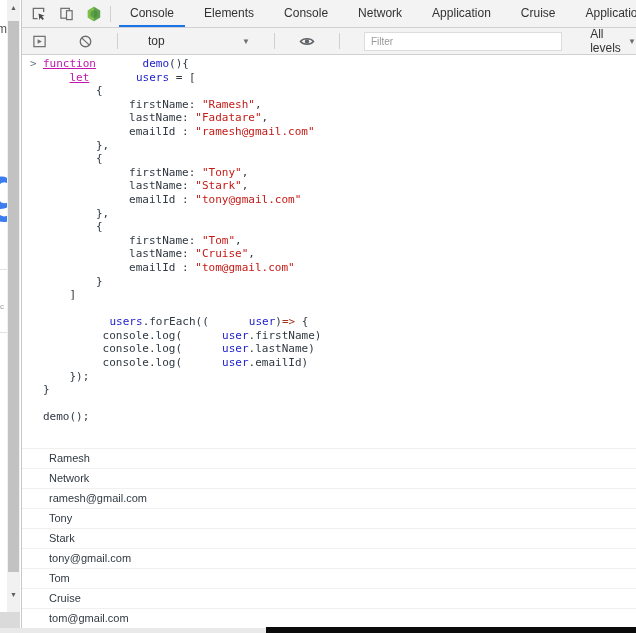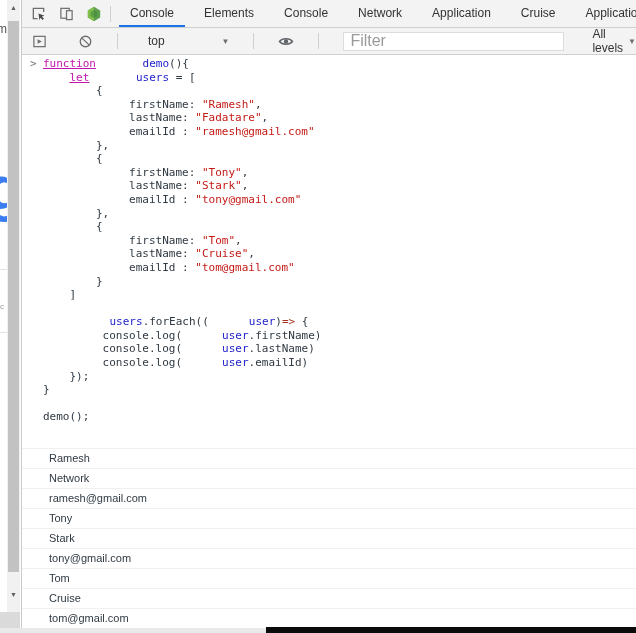--- a/index.html
+++ b/index.html
@@ -27,21 +27,21 @@
   .tb-icon { width:16px; height:16px; flex:0 0 auto; display:flex; align-items:center; justify-content:center; cursor:pointer; }
   .tb-icon + .tb-icon { margin-left:12px; }
   .vsep { width:1px; height:16px; background:#d0d0d0; margin:0 8px; flex:0 0 auto; }
   .tab-strip { display:flex; height:100%; align-items:stretch; gap:8px; }
   .tab { display:flex; align-items:center; padding:0 11px; font-size:12px; color:#333; cursor:pointer; border-bottom:2px solid transparent; }
   .tab.active { border-bottom:2px solid #1a73e8; }
 
   .toolbar2 { height:27px; background:#f3f3f3; border-bottom:1px solid #d0d0d0; display:flex; align-items:center; padding-left:9px;gap:16px; }
   .ctx-select { width:134px; display:flex; align-items:center; justify-content:space-between; font-size:12px; color:#333; margin-left:6px; cursor:pointer; }
   .dd-arrow { font-size:8px; color:#6e6e6e; }
-  .filter-input { width:256px; height:19px; border:1px solid #dcdcdc; background:#fff; font-size:16px; padding:0 6px; font-family:"Liberation Sans",sans-serif; outline:none; }
+  .filter-input { width:256px; height:19px; border:1px solid #dcdcdc; background:#fff; font-size:10px; padding:0 6px; font-family:"Liberation Sans",sans-serif; outline:none; }
   .filter-input::placeholder { color:#9a9a9a; }
   .levels { margin-left:12px; font-size:12px; color:#333; display:flex; align-items:center; gap:5px; cursor:pointer; }
 
   
   .console-area { position:relative; background:#fff; }
   .prompt-row { position:relative; padding:2px 0 24px 21px; }
   .chevron { position:absolute; left:8px; top:2px; font-family:"DejaVu Sans Mono",monospace; font-size:11px; line-height:13.6px; color:#6e7680; }
   .code { margin:0; font-family:"DejaVu Sans Mono",monospace; font-size:11px; line-height:13.6px; color:#303942; }
   .code-line { white-space:pre; height:13.6px; }
   .tok-pl { color:#303942; }

